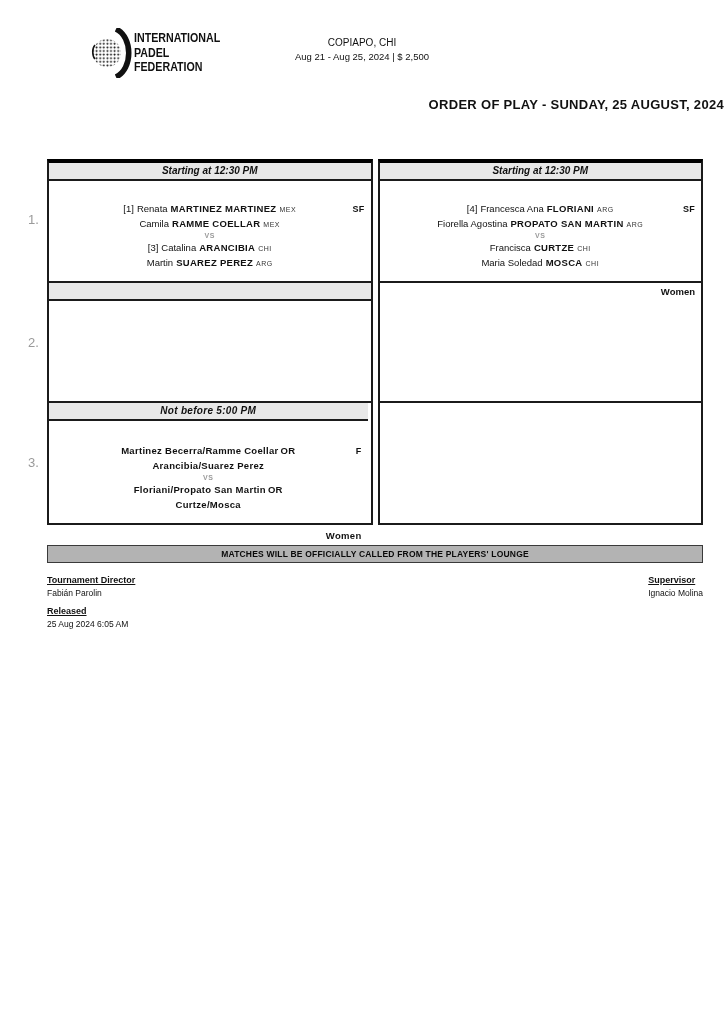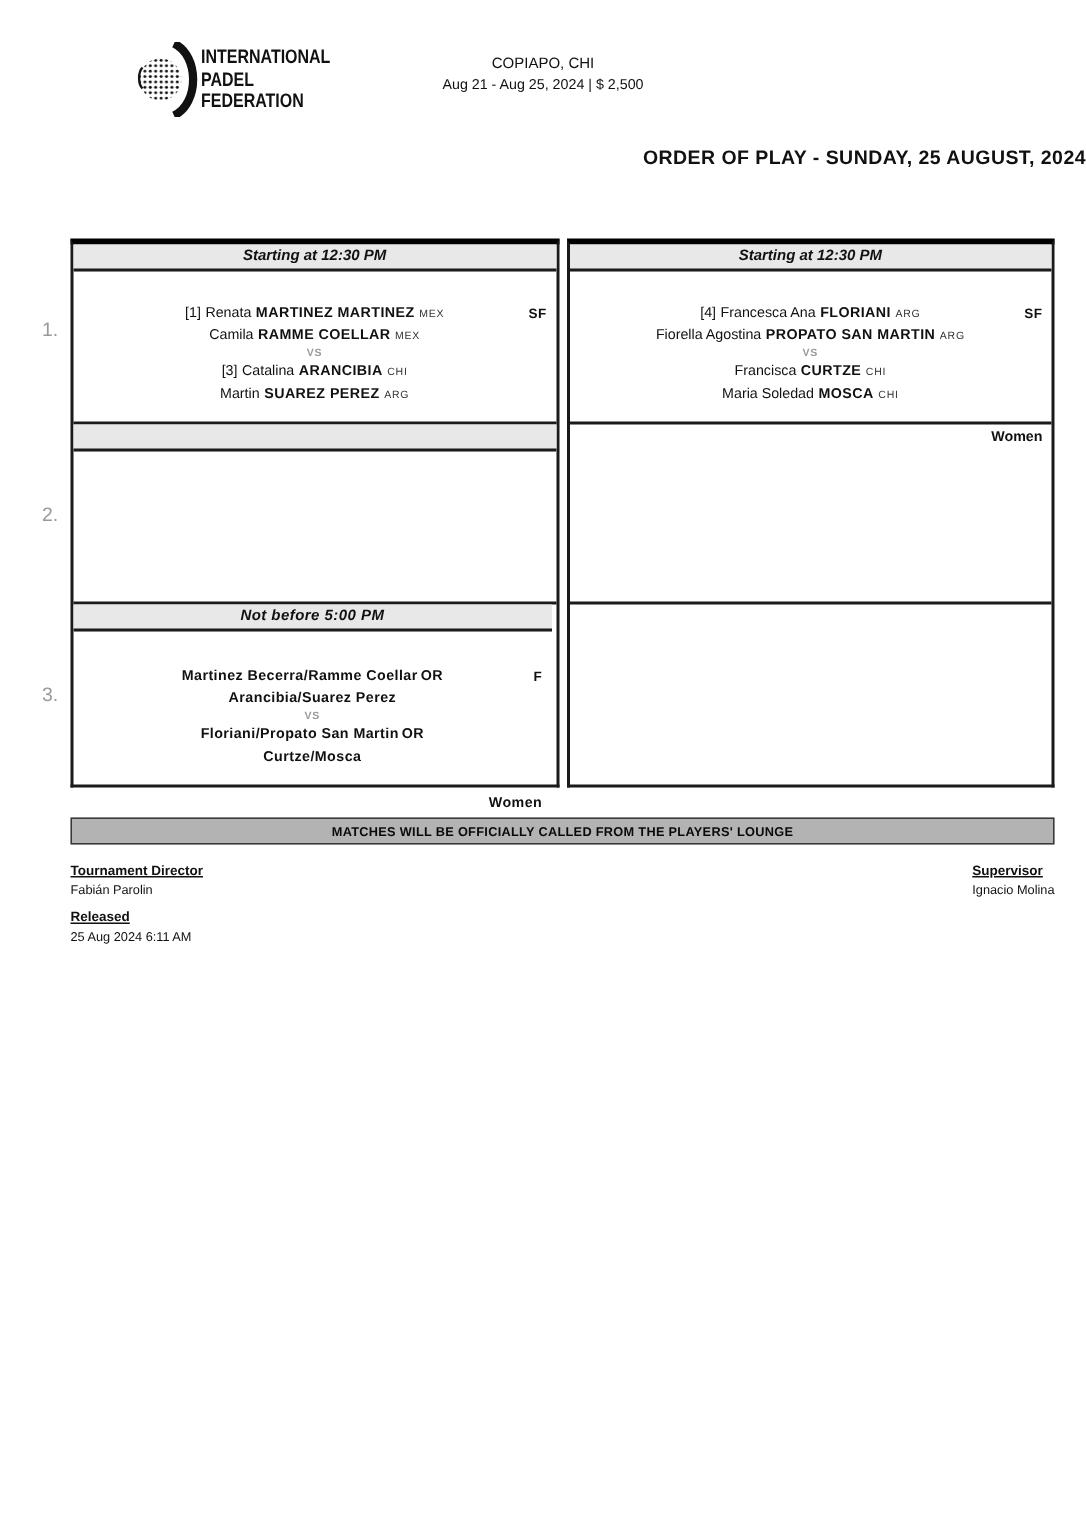--- a/index.html
+++ b/index.html
@@ -177,20 +177,20 @@
   </div>
 
   <div class="notice">
     <div>MATCHES WILL BE OFFICIALLY CALLED FROM THE PLAYERS' LOUNGE</div>
   </div>
 
   <div class="f-left">
     <div class="f-label">Tournament Director</div>
     <div class="f-value">Fabián Parolin</div>
     <div class="f-label">Released</div>
-    <div class="f-value">25 Aug 2024  6:11 AM</div>
+    <div class="f-value">25 Aug 2024  6:05 AM</div>
   </div>
   <div class="f-right">
     <div class="f-label">Supervisor</div>
     <div class="f-value">Ignacio Molina</div>
   </div>
 
 </div>
 
 </body></html>

